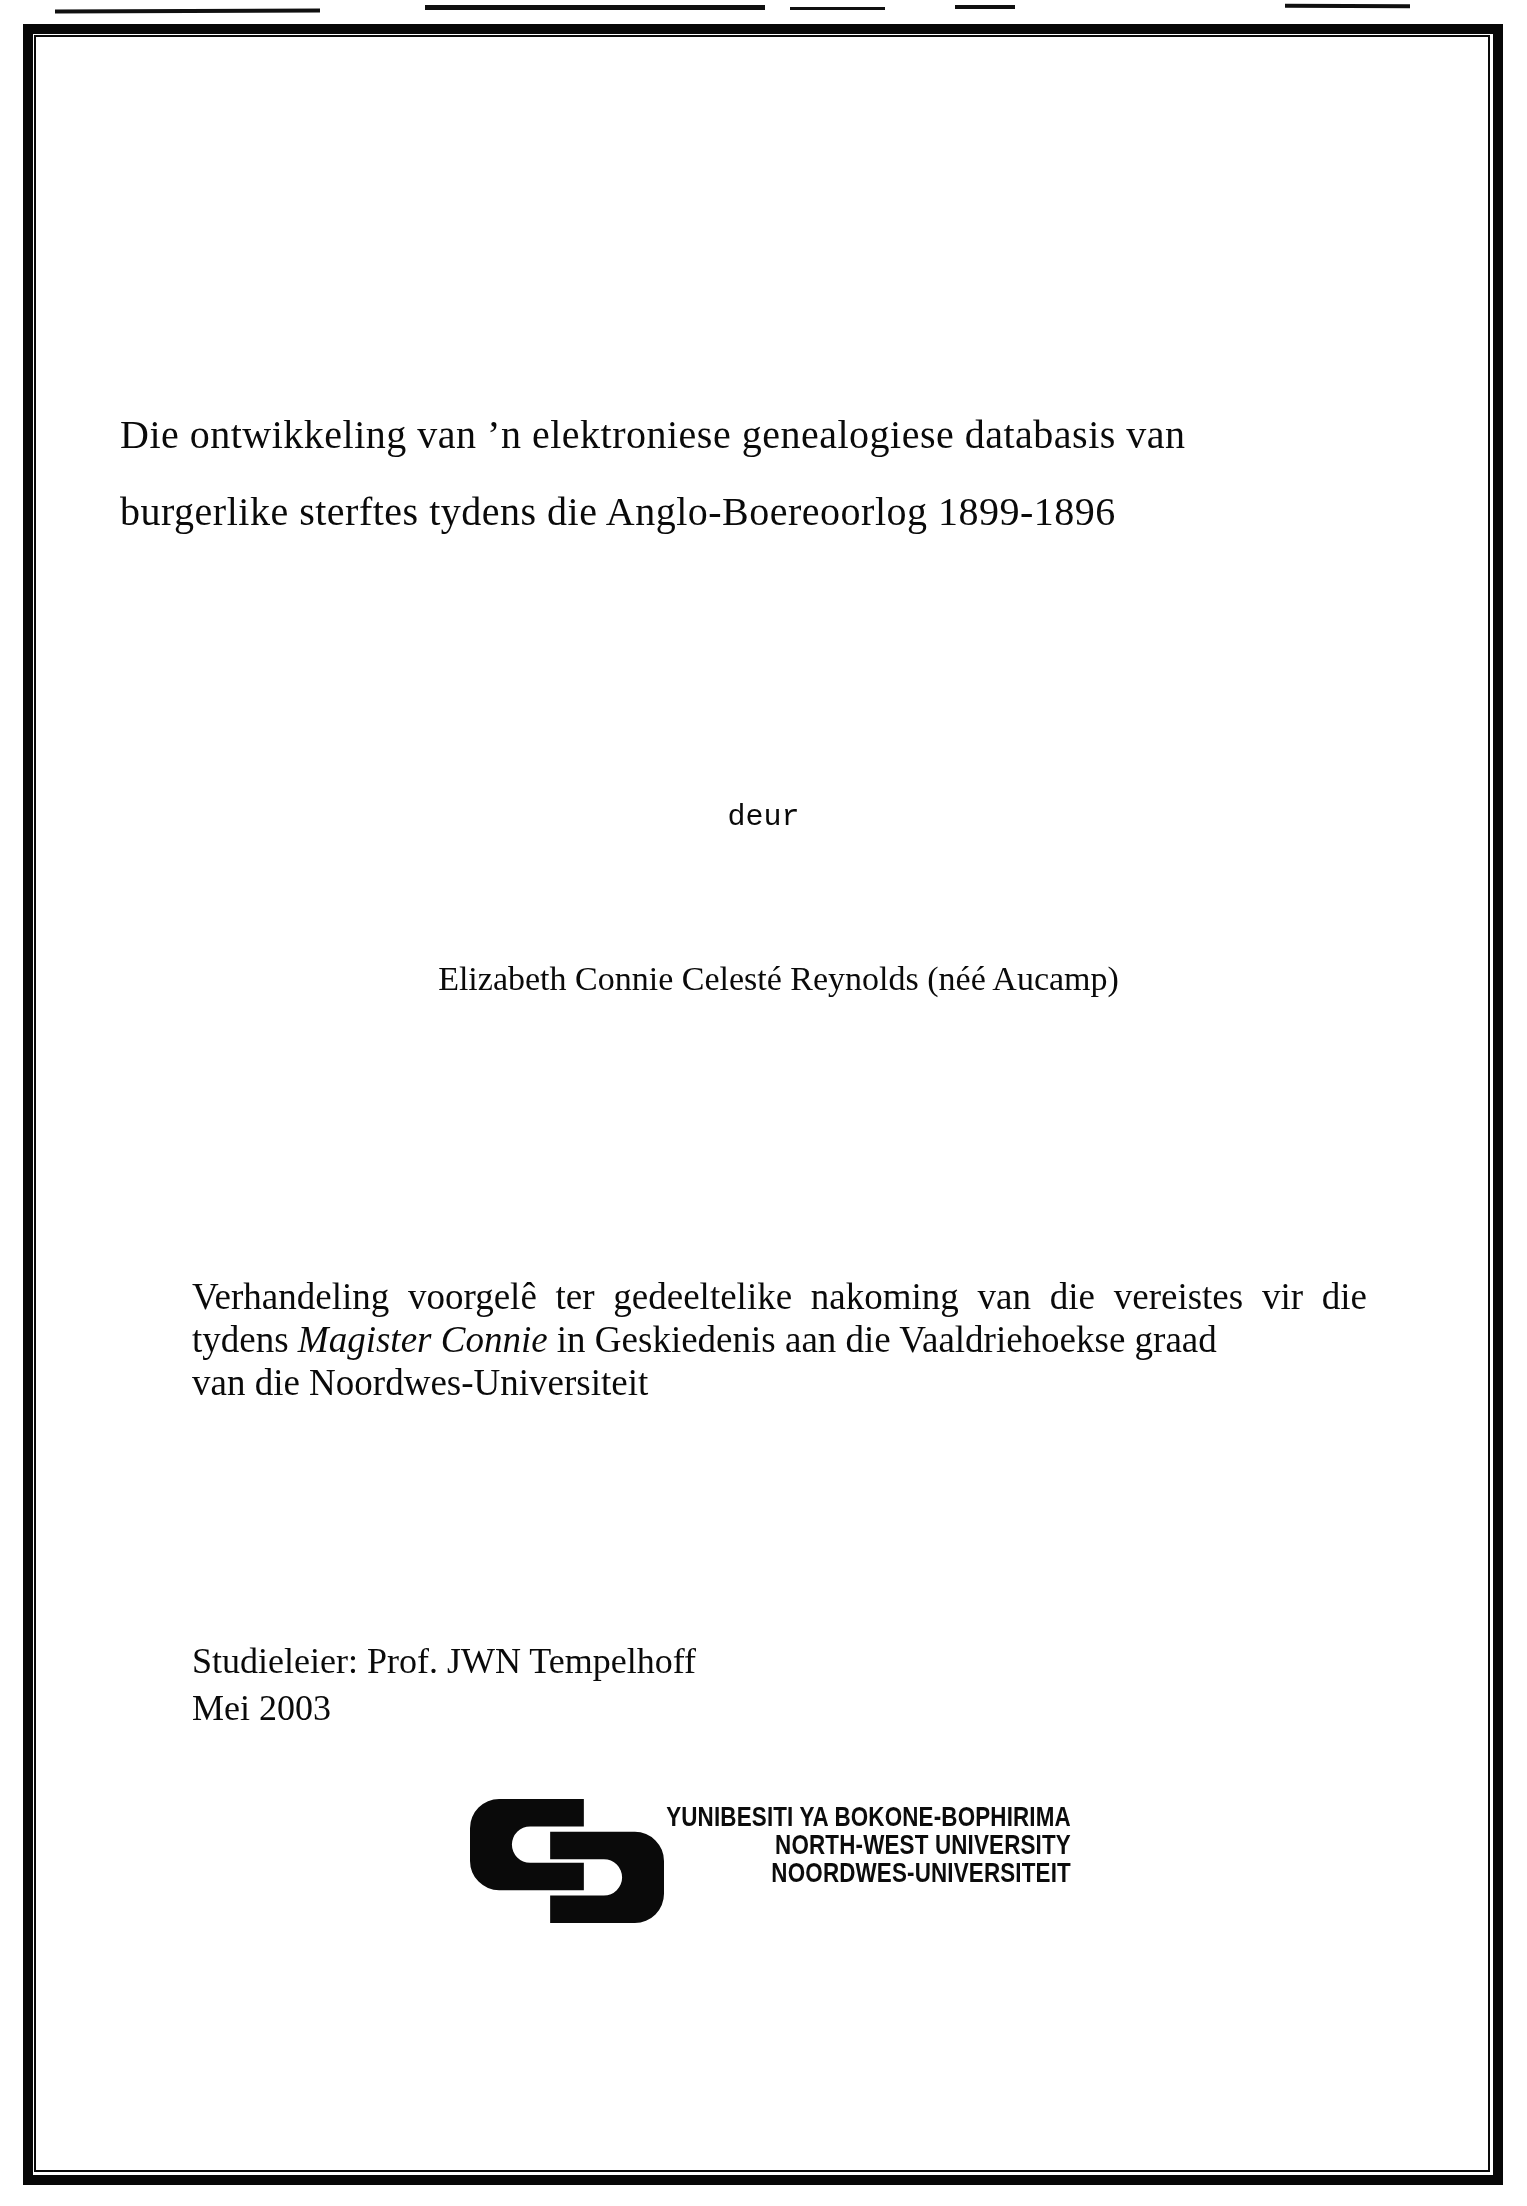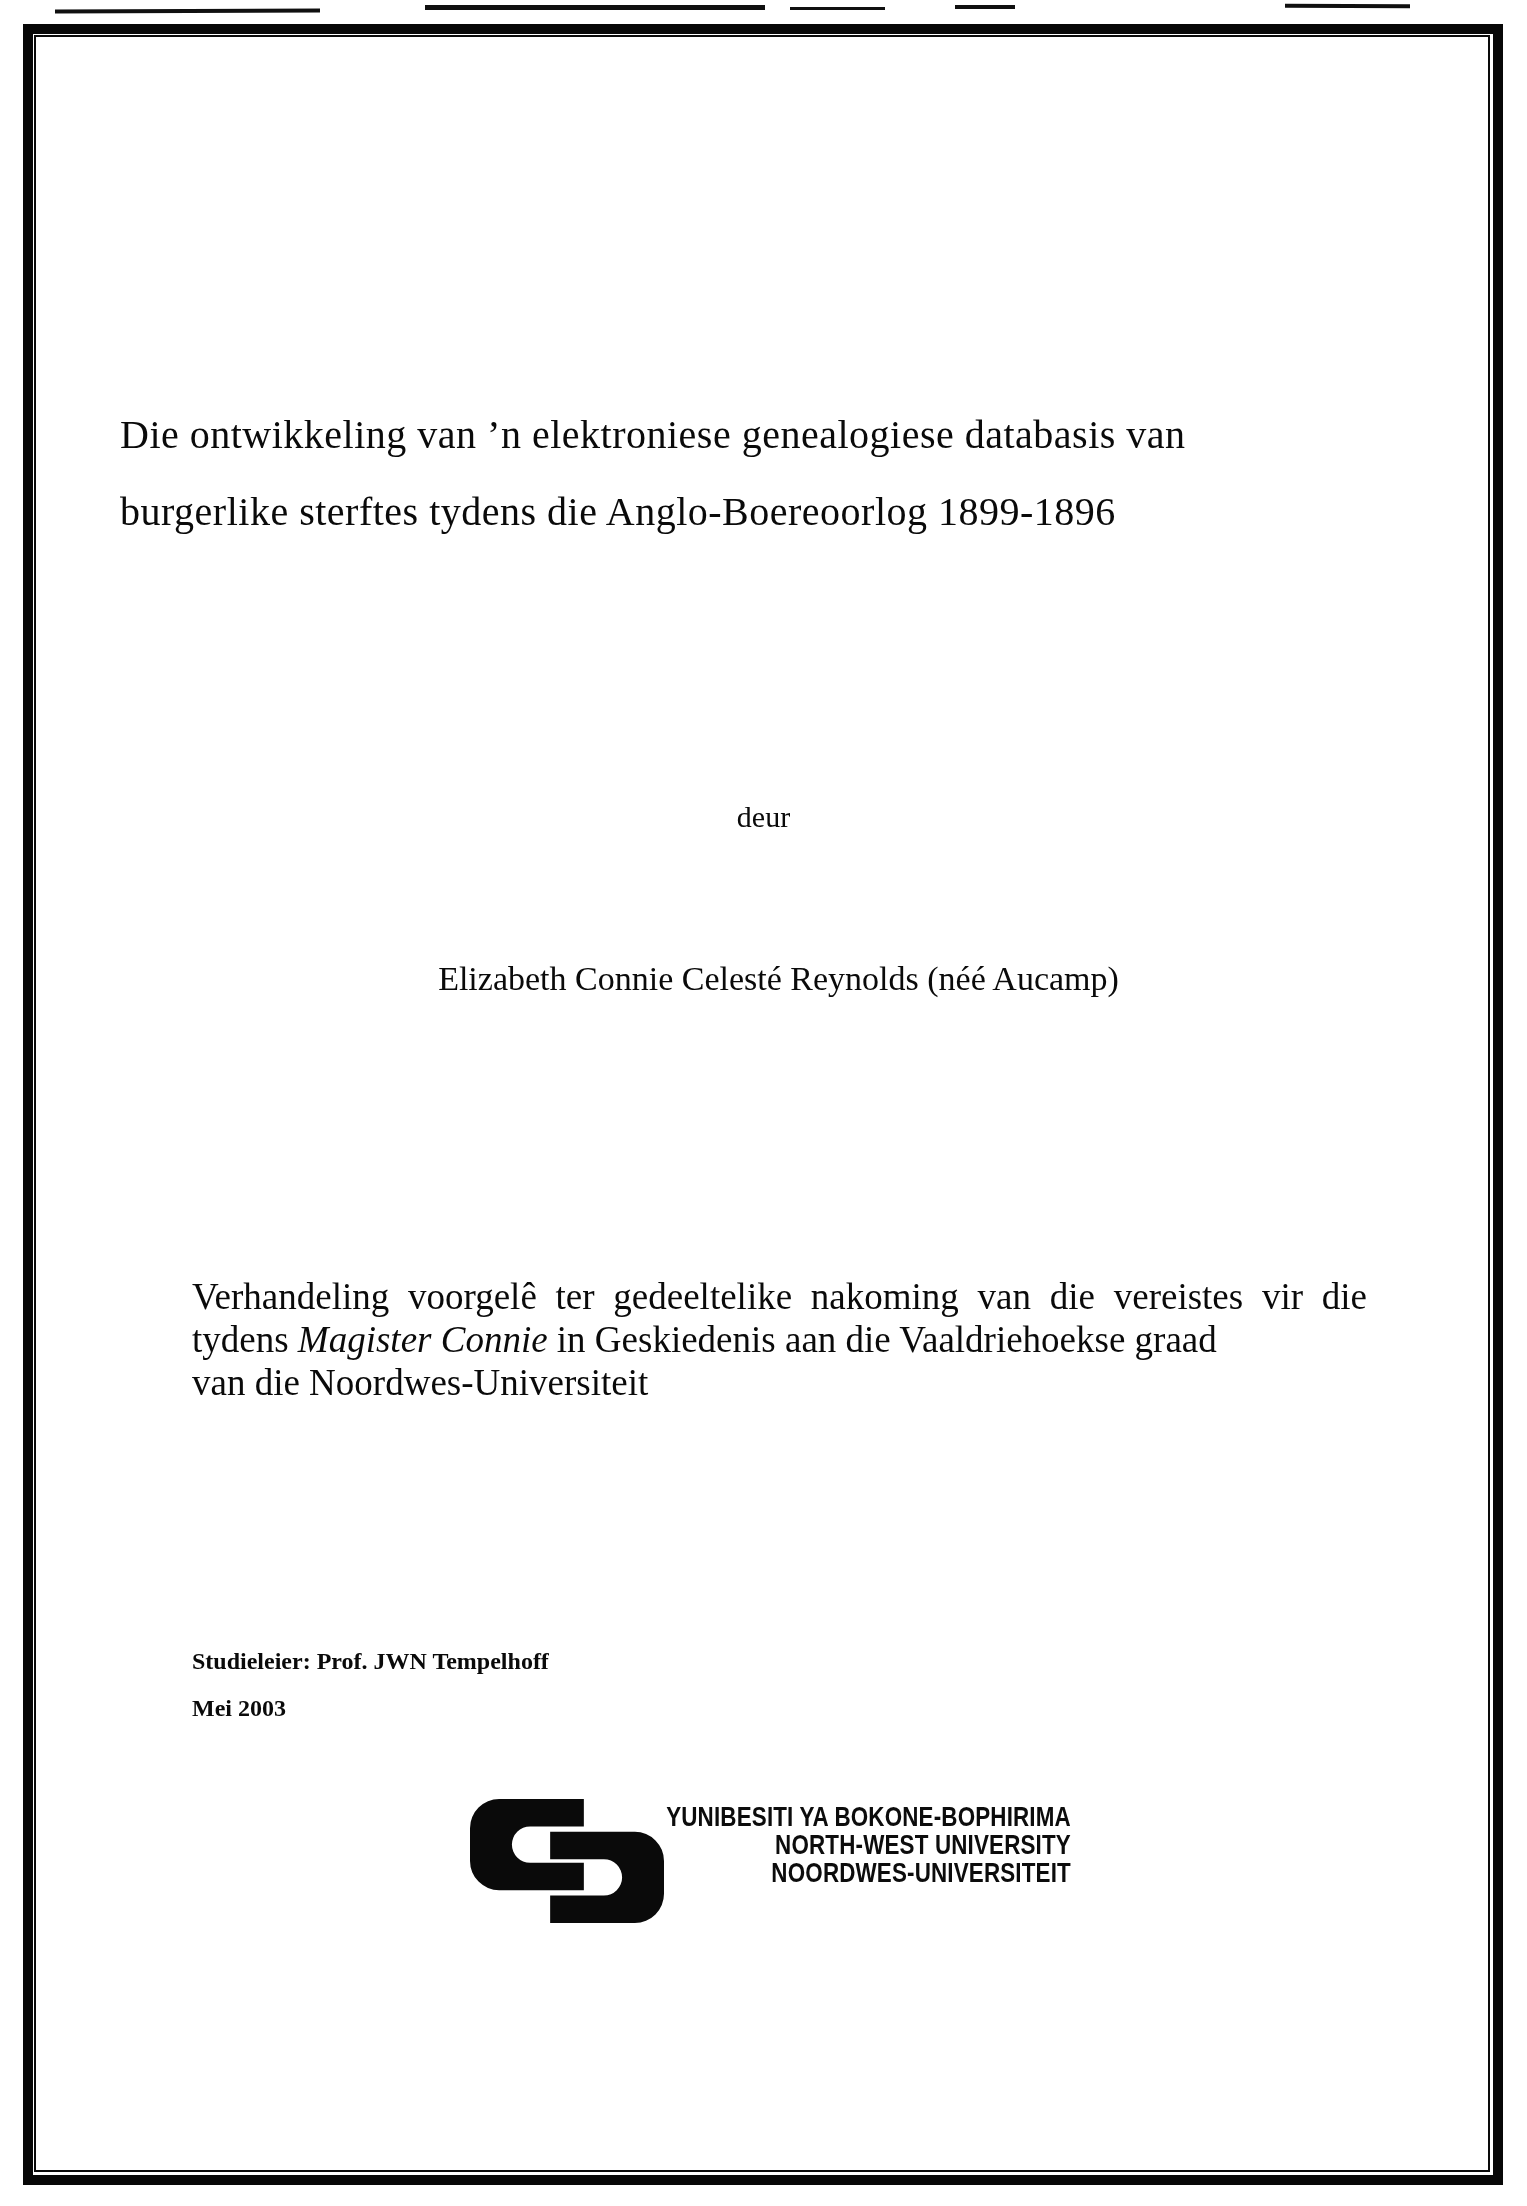--- a/index.html
+++ b/index.html
@@ -38,20 +38,21 @@
     text-align: left;
     font-size: 40px;
     line-height: 77px;
     letter-spacing: 0.5px;
   }
   .byline {
     position: absolute;
     left: 0; right: 0; top: 800px;
     text-align: center;
     font-size: 30px;
+    font-family: Liberation Mono, monospace;
   }
   .author {
     position: absolute;
     left: 0; right: 0; top: 960px;
     text-align: center;
     font-size: 34px;
     padding-left: 30px;
   }
   .statement {
     position: absolute;
@@ -63,23 +64,22 @@
   .statement .justified {
     text-align: justify;
     text-align-last: justify;
   }
   .statement .italic {
     font-style: italic;
   }
   .supervisor-block {
     position: absolute;
     left: 192px; top: 1638px;
-    font-size: 24px;
+    font-size: 36px;
     line-height: 47px;
-    font-weight: bold;
   }
   .logo-mark {
     position: absolute;
     left: 470px; top: 1799px;
     width: 194px; height: 124px;
   }
   .logo-text {
     position: absolute;
     top: 1803px;
     right: 456px;

